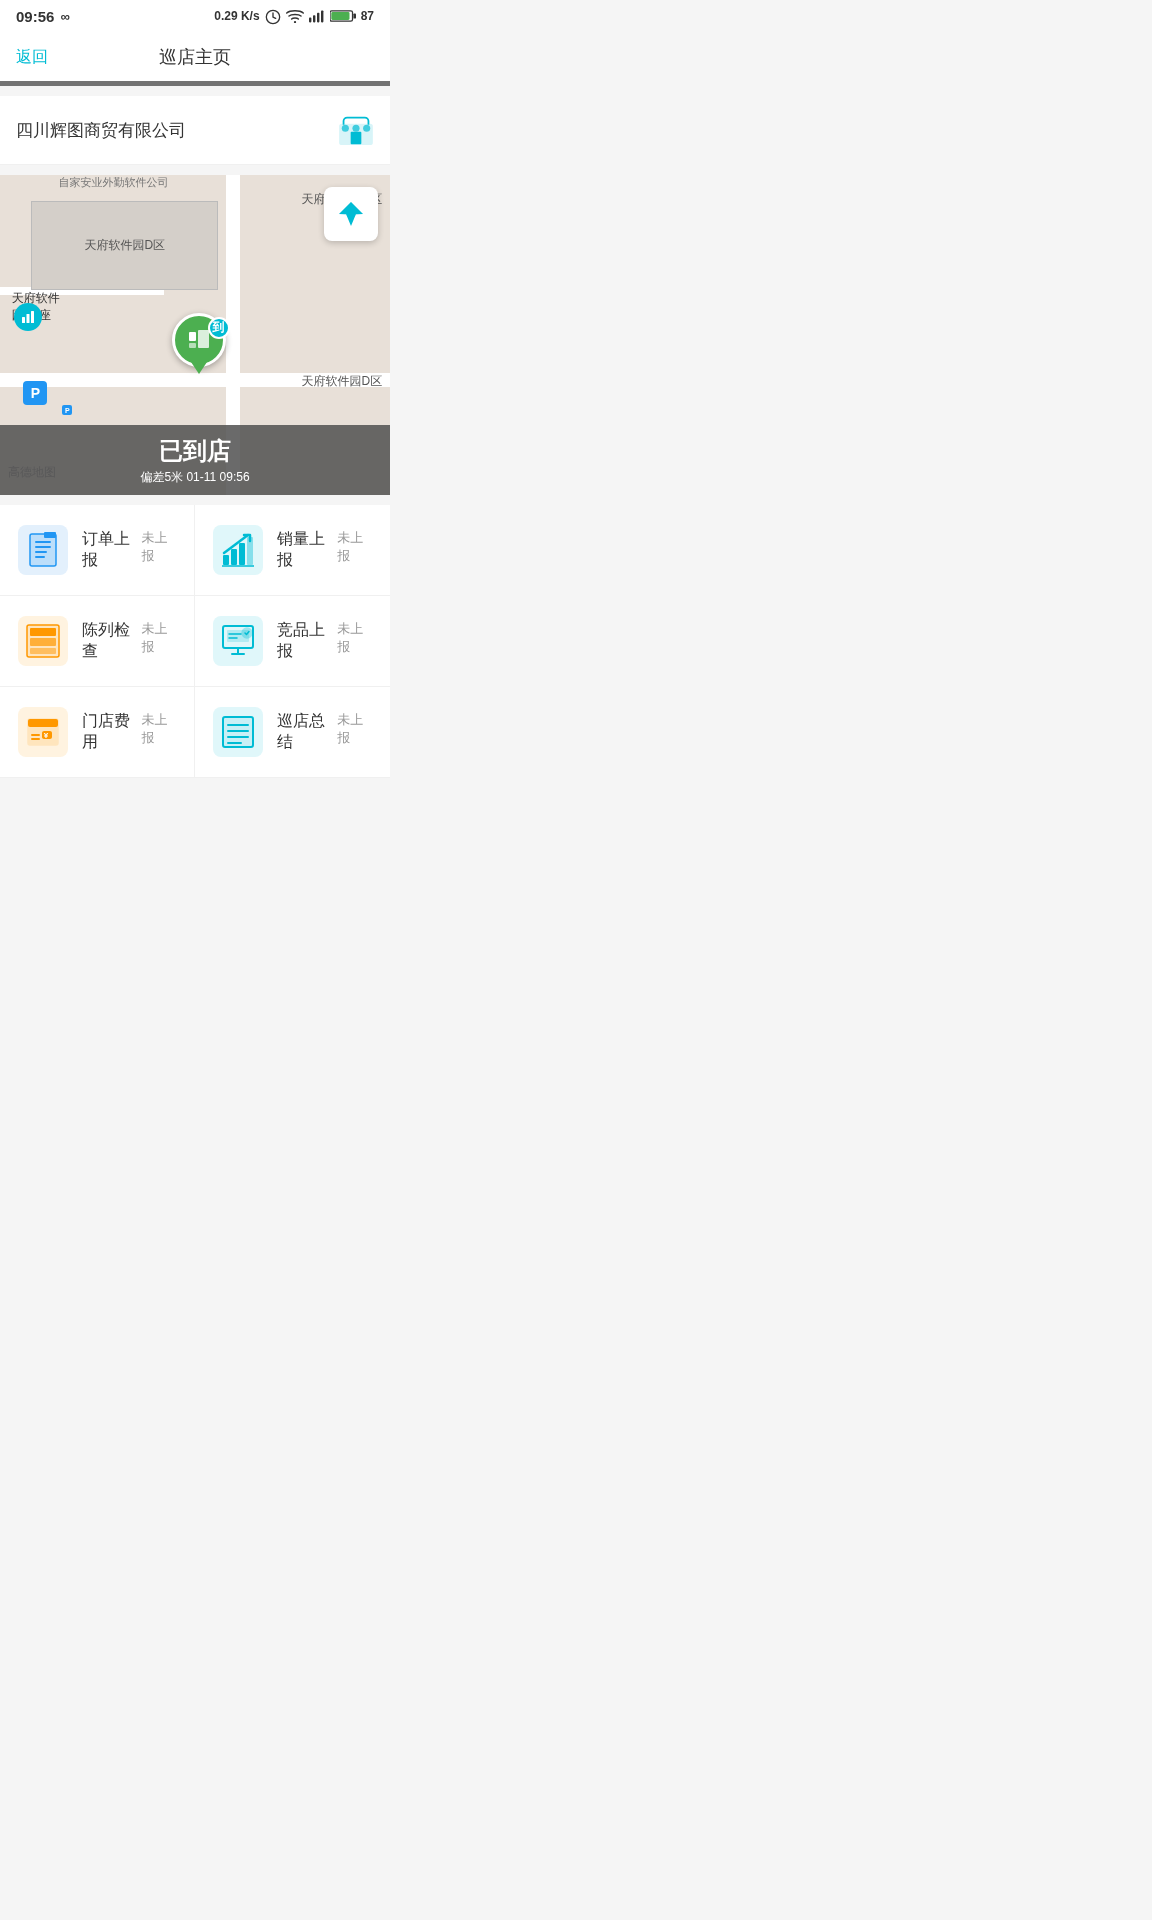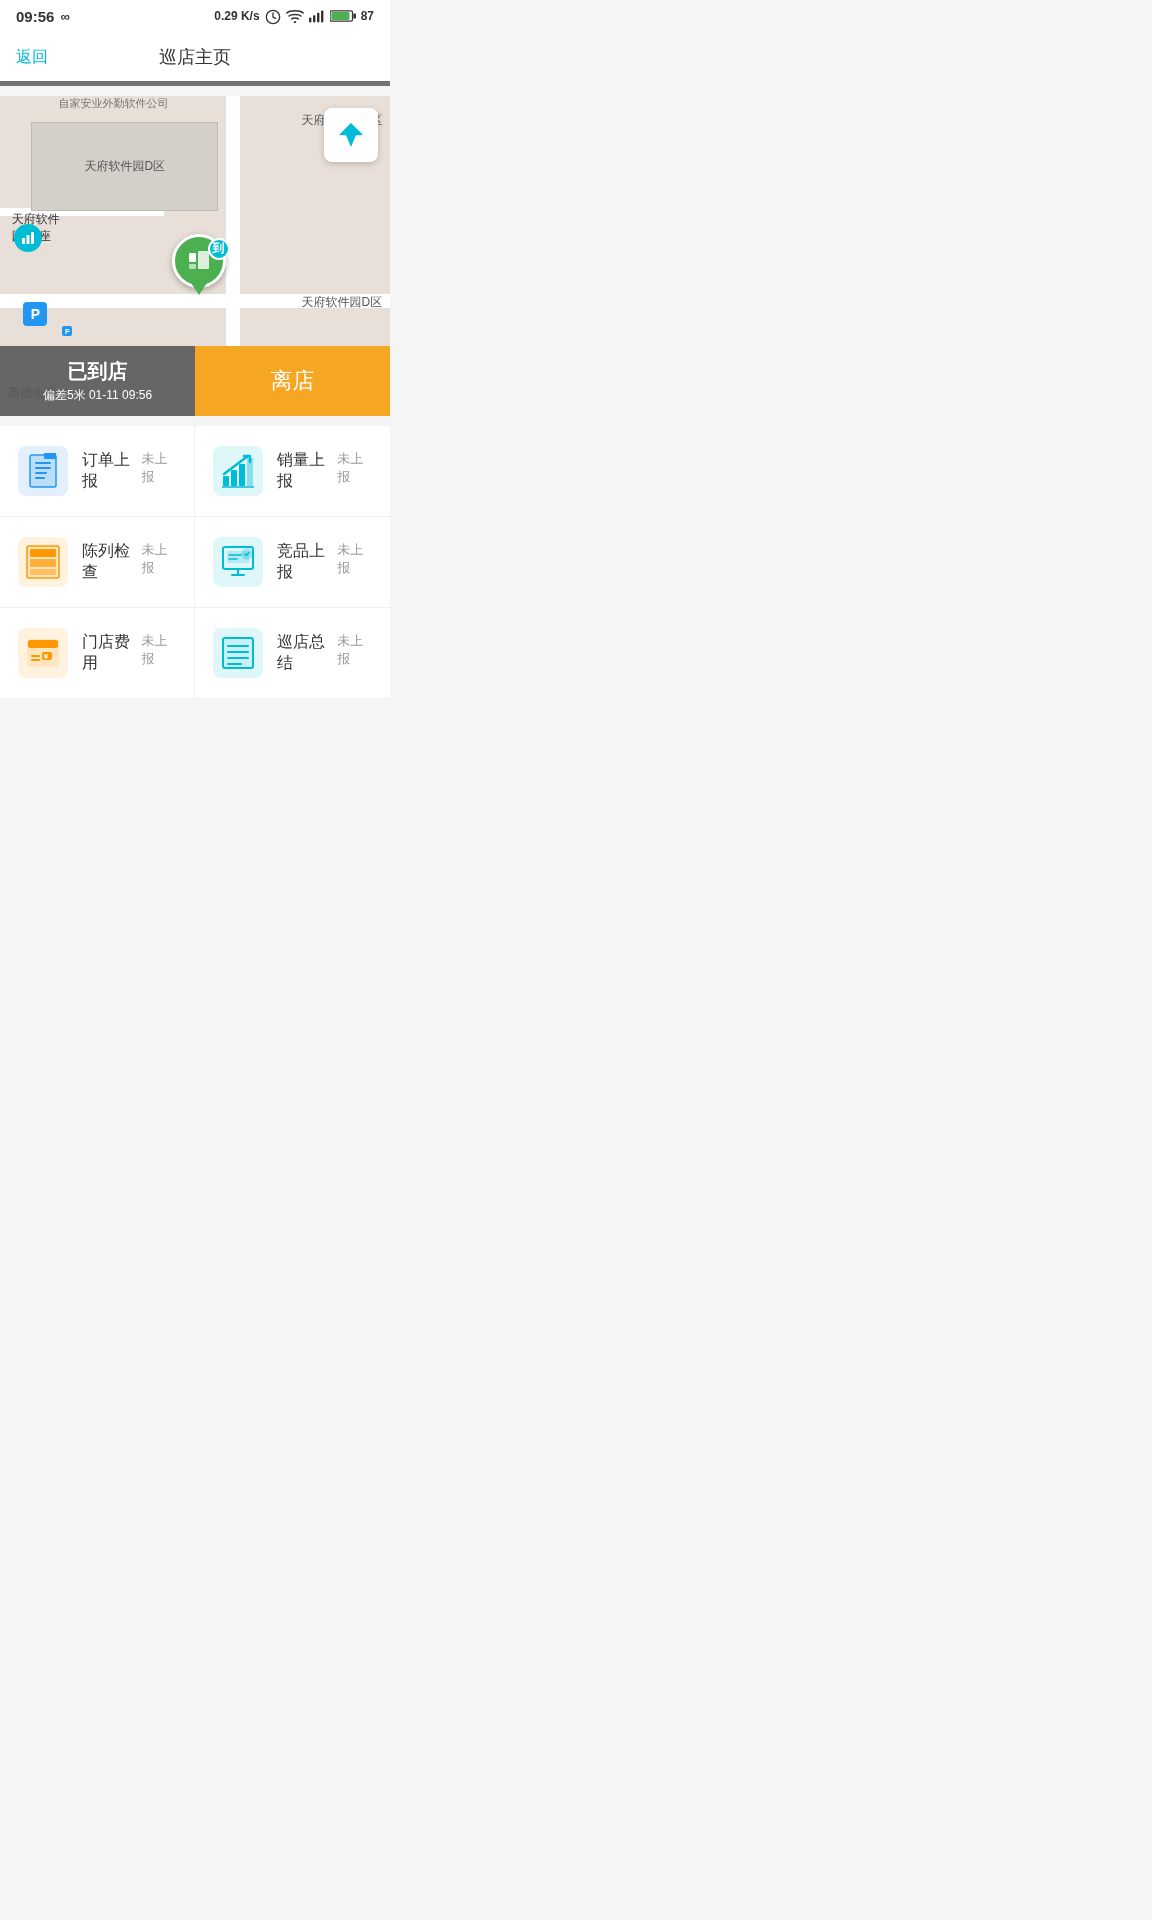--- a/index.html
+++ b/index.html
@@ -263,21 +263,21 @@
     .arrived-btn {
       flex: 1;
       background: rgba(80,80,80,0.85);
       display: flex;
       flex-direction: column;
       align-items: center;
       justify-content: center;
       color: #fff;
       cursor: pointer;
     }
-    .arrived-main { font-size: 20px; font-weight: 600; }
+    .arrived-main { font-size: 24px; font-weight: 600; }
     .arrived-sub { font-size: 12px; margin-top: 2px; }
     .leave-btn {
       flex: 1;
       background: #f5a623;
       display: flex;
       align-items: center;
       justify-content: center;
       color: #fff;
       font-size: 22px;
       font-weight: 500;
@@ -361,20 +361,33 @@
     <span>87</span>
   </div>
 </div>
 
 <div class="nav-bar">
   <span class="nav-back">返回</span>
   <span class="nav-title">巡店主页</span>
 </div>
 
 <div class="store-info-section">
+  <div class="store-name-row">
+    <span class="store-name">四川辉图商贸有限公司</span>
+    <span class="store-icon">
+      <svg width="36" height="32" viewBox="0 0 40 36" fill="none">
+        <rect x="2" y="12" width="36" height="22" rx="2" fill="#00bcd4" opacity="0.15" stroke="#00bcd4" stroke-width="2"></rect>
+        <path d="M6 12V8C6 5.8 7.8 4 10 4h20c2.2 0 4 1.8 4 4v4" stroke="#00bcd4" stroke-width="2" fill="none"></path>
+        <rect x="14" y="20" width="12" height="14" rx="1" fill="#00bcd4"></rect>
+        <path d="M8 12 Q4 12 4 16 Q4 20 8 20 Q12 20 12 16 Q12 12 8 12Z" fill="#00bcd4" opacity="0.7"></path>
+        <path d="M20 12 Q16 12 16 16 Q16 20 20 20 Q24 20 24 16 Q24 12 20 12Z" fill="#00bcd4" opacity="0.7"></path>
+        <path d="M32 12 Q28 12 28 16 Q28 20 32 20 Q36 20 36 16 Q36 12 32 12Z" fill="#00bcd4" opacity="0.7"></path>
+      </svg>
+    </span>
+  </div>
 </div>
 
 <div class="map-section">
   <div class="map-bg">
 
     <div class="road-h1"></div>
     <div class="road-v1"></div>
     <div class="road-h2"></div>
 
     <div class="small-label">
@@ -424,23 +437,20 @@
         <path d="M15 3L27 15L20 15L15 27L10 15L3 15Z" fill="#00bcd4"></path>
       </svg>
     </div>
 
     <div class="gaode-watermark">高德地图</div>
 
     <div class="map-actions">
       <div class="arrived-btn">
         <span class="arrived-main">已到店</span>
         <span class="arrived-sub">偏差5米 01-11 09:56</span>
-      </div>
-      <div class="leave-btn">
-        <span>离店</span>
       </div>
     </div>
   </div>
 </div>
 
 <div class="feature-grid">
 
   <div class="feature-item">
     <div class="feature-icon blue">
       <svg width="30" height="36" viewBox="0 0 30 36" fill="none">

